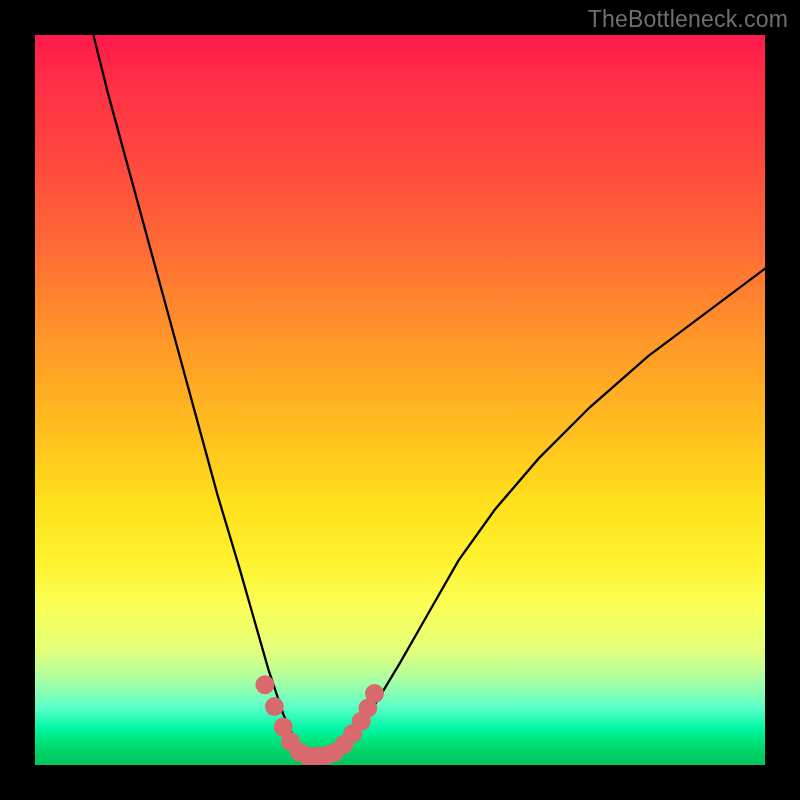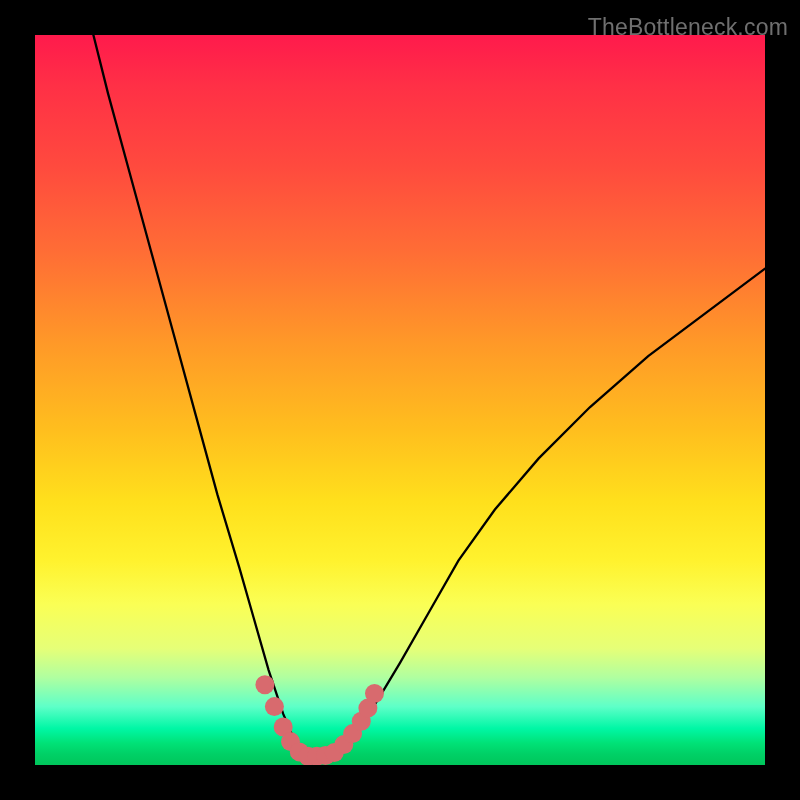--- a/index.html
+++ b/index.html
@@ -46,21 +46,20 @@
     );
   }
   .watermark {
     position: absolute;
     top: 6px;
     right: 12px;
     color: #6f6f6f;
     font-size: 23px;
     letter-spacing: 0.2px;
     font-weight: 400;
-    margin-top: 8px;
   }
   svg.curve {
     position: absolute;
     top: 0;
     left: 0;
   }
 </style>
 </head>
 <body>
 

